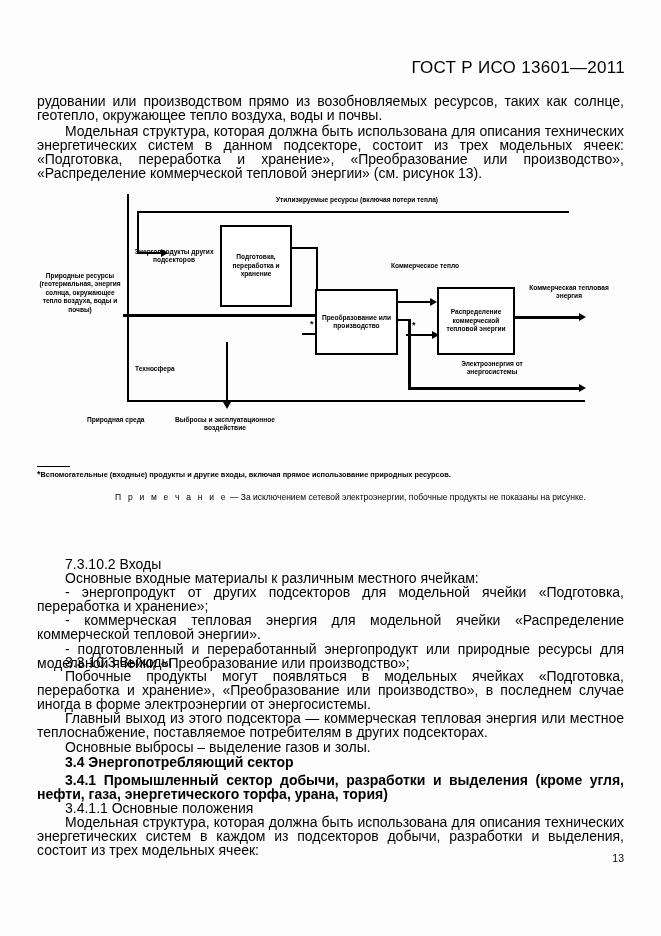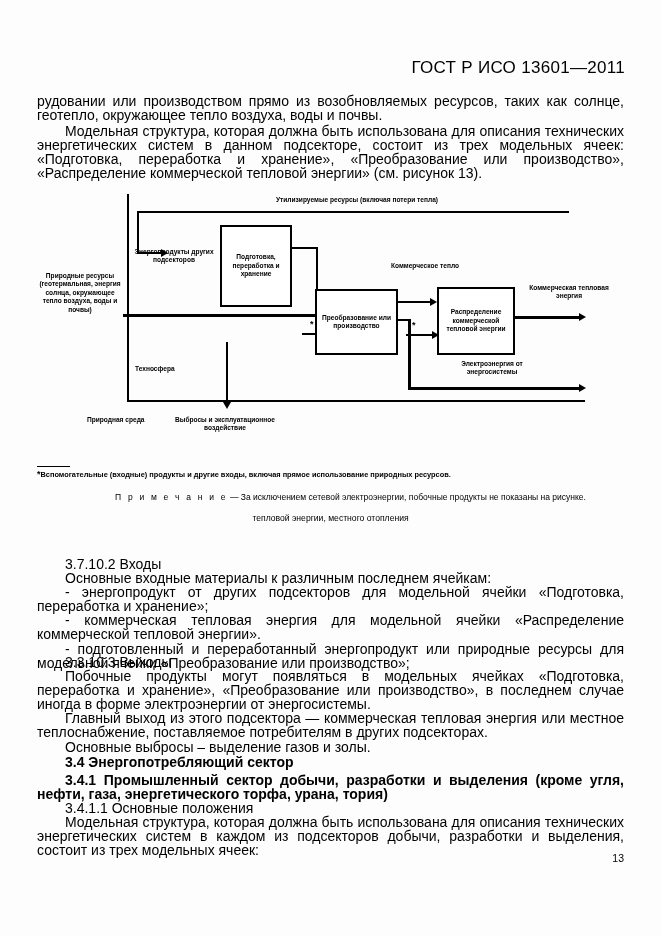--- a/index.html
+++ b/index.html
@@ -230,26 +230,25 @@
   <div class="fn-rule" style="top:466px;"></div>
   <div class="footnote" style="top:470px;">
     <span class="star" style="position:relative; left:0; top:0;">*</span><span>Вспомогательные (входные) продукты и другие входы, включая прямое использование природных ресурсов.</span>
   </div>
 
   <div class="note" style="top:492px;">
     <span class="sp">П р и м е ч а н и е</span><span> — За исключением сетевой электроэнергии, побочные продукты не показаны на рисунке.</span>
   </div>
 
   <div class="caption" style="top:512px;">
-    <div>тепловой энергии, местного отопления</div>
   </div>
 
   <div class="body-text" style="top:557px;">
-    <p class="indent">3.7.10.2  Входы</p>
-    <p class="indent">Основные входные материалы к различным последнем ячейкам:</p>
+    <p class="indent">7.3.10.2  Входы</p>
+    <p class="indent">Основные входные материалы к различным местного ячейкам:</p>
     <p class="indent">- энергопродукт от других подсекторов для модельной ячейки «Подготовка, переработка и хранение»;</p>
     <p class="indent">- коммерческая тепловая энергия для модельной ячейки «Распределение коммерческой тепловой энергии».</p>
     <p class="indent">- подготовленный и переработанный энергопродукт или природные ресурсы для модельной ячейки «Преобразование или производство»;</p>
   </div>
 
   <div class="body-text" style="top:655px;">
     <p class="indent">3.3.10.3  Выходы</p>
     <p class="indent">Побочные продукты могут появляться в модельных ячейках «Подготовка, переработка и хранение», «Преобразование или производство», в последнем случае иногда в форме электроэнергии от энергосистемы.</p>
     <p class="indent">Главный выход из этого подсектора — коммерческая тепловая энергия или местное теплоснабжение, поставляемое потребителям в других подсекторах.</p>
     <p class="indent">Основные выбросы – выделение газов и золы.</p>

